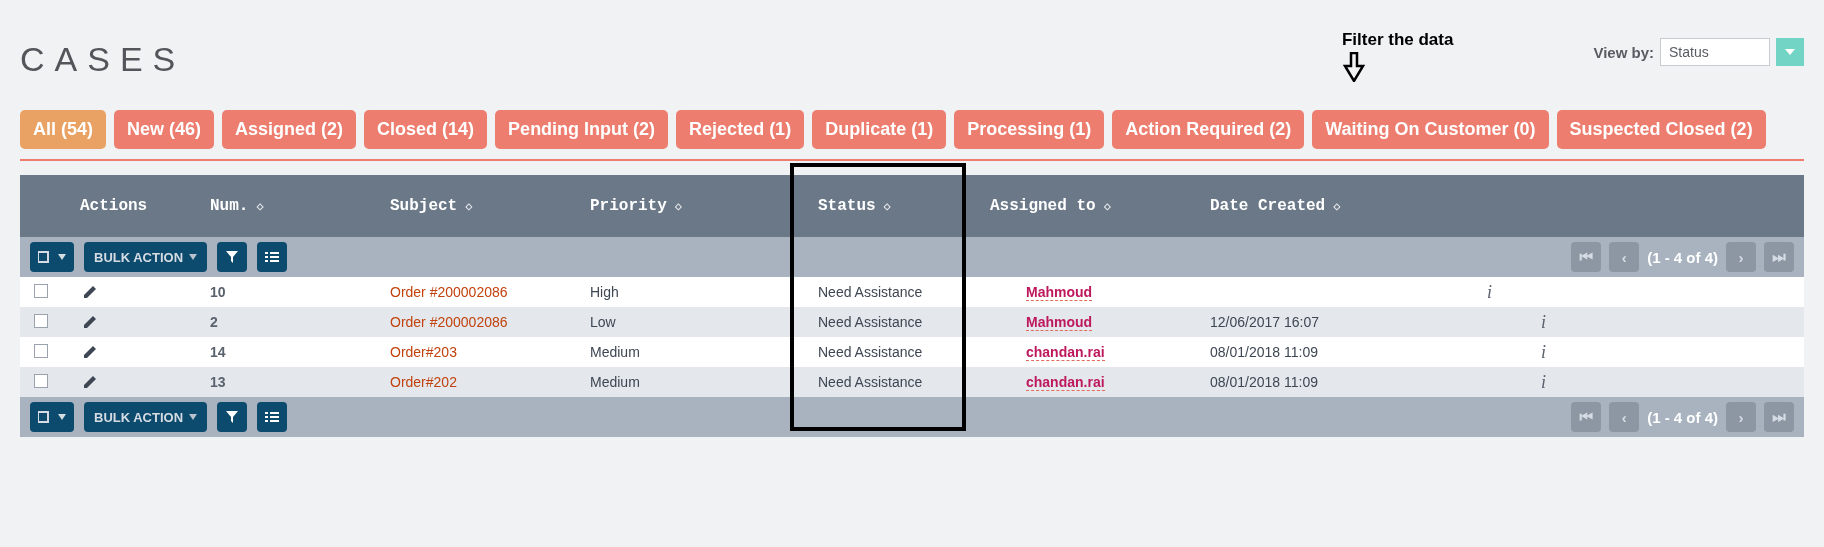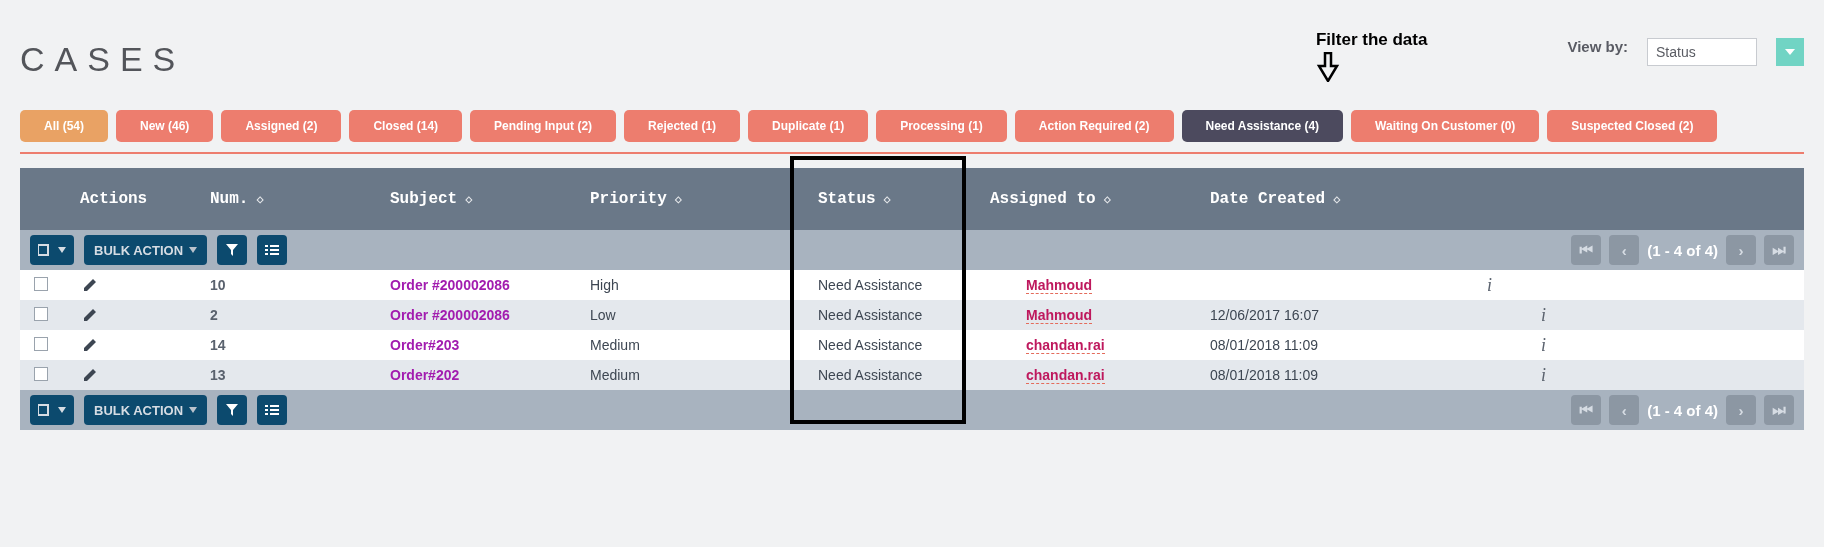--- a/index.html
+++ b/index.html
@@ -6,27 +6,27 @@
   body { font-family: "Segoe UI", Arial, sans-serif; background: #f1f2f3; width: 1824px; }
   .wrap { padding: 10px 20px 0 20px; }
 
   .head-row { display: flex; align-items: flex-start; }
   .title { font-size: 34px; letter-spacing: 10px; color: #53555a; font-weight: 300; padding-top: 30px; }
   .spacer { flex: 1; }
 
   .annotation { text-align: center; color: #000; font-weight: 700; font-size: 17px; margin-top: 20px; }
   .ann-arrow { width: 24px; height: 30px; margin: 2px auto 4px auto; }
 
-  .viewby { display: flex; align-items: flex-start; gap: 19px; padding-top: 28px; }
+  .viewby { display: flex; align-items: center; gap: 6px; padding-top: 28px; }
   .viewby-label { font-weight: 700; color: #595b63; font-size: 15px; }
   .viewby-sel { width: 110px; height: 28px; border: 1px solid #c8cbd0; background: #fff; display: flex; align-items: center; padding: 0 8px; color: #5a5c63; font-size: 14px; }
   .viewby-dd { width: 28px; height: 28px; background: #71d4c4; display: flex; align-items: center; justify-content: center; color: #fff; }
 
   .filters { display: flex; gap: 8px; flex-wrap: wrap; margin-top: 20px; padding-bottom: 10px; border-bottom: 2px solid #ed7d6e; }
-  .pill { background: #ed7d6e; color: #fff; border-radius: 5px; padding: 9px 24px; font-size: 12px; font-weight: 600; cursor: pointer; display: inline-block; }
+  .pill { background: #ed7d6e; color: #fff; border-radius: 5px; padding: 9px 13px; font-size: 18px; font-weight: 600; cursor: pointer; display: inline-block; }
   .pill.orange { background: #e9a264; }
   .pill.dark { background: #4c4a5e; }
 
   .grid { margin-top: 14px; }
   .gridhead { background: #6a7888; color: #ffffff; height: 62px; display: grid;
               grid-template-columns: 60px 130px 180px 200px 200px 200px 220px 300px 54px;
               align-items: center; font-weight: 700; font-size: 16px; font-family: Liberation Mono, monospace;}
   .gh { display: flex; align-items: center; gap: 8px; }
   .sort { font-size: 12px; opacity: .85; }
 
@@ -36,21 +36,21 @@
   .pag { margin-left: auto; display: flex; align-items: center; gap: 8px; color: #fff; font-weight: 700; font-size: 15px; }
   .pgbtn { background: #8c97a3; width: 30px; height: 30px; border-radius: 4px; display: flex; align-items: center; justify-content: center; color: #d6dce3; cursor: pointer; }
 
   .row { display: grid; grid-template-columns: 60px 130px 180px 200px 200px 200px 220px 300px 54px;
          align-items: center; height: 30px; font-size: 14px; color: #3d4652; }
   .row.even { background: #fff; }
   .row.odd { background: #e4e8ed; }
   .cb { width: 14px; height: 14px; border: 1px solid #9aa3ad; background: #fff; display: inline-block; margin-left: 14px; }
   .edit { width: 20px; display: flex; justify-content: center; color: #3d4652; }
   .num { font-weight: 700; color: #5a626e; }
-  .subj { color: #a21caf; font-weight: 700; }
+  .subj { color: #c2410c; font-weight: 400; }
   .assn { color: #be185d; font-weight: 700; border-bottom: 1px dashed #e46b5b; width: fit-content; margin-left: 36px; }
   .info { font-family: Georgia, serif; font-style: italic; font-size: 18px; color: #5a626e; text-align: right; padding-right: 18px; cursor:pointer;}
   .status-cell { padding-left: 28px; }
 
   .status-box { position: absolute; border: 4px solid #000; pointer-events: none; }
   .rel { position: relative; }
 </style>
 </head>
 <body>
 
@@ -80,21 +80,20 @@
   <div class="filters" id="filters">
       <div class="pill orange">All (54)</div>
       <div class="pill ">New (46)</div>
       <div class="pill ">Assigned (2)</div>
       <div class="pill ">Closed (14)</div>
       <div class="pill ">Pending Input (2)</div>
       <div class="pill ">Rejected (1)</div>
       <div class="pill ">Duplicate (1)</div>
       <div class="pill ">Processing (1)</div>
       <div class="pill ">Action Required (2)</div>
-      <div class="pill dark">Need Assistance (4)</div>
       <div class="pill ">Waiting On Customer (0)</div>
       <div class="pill ">Suspected Closed (2)</div>
     </div>
 
   <div class="grid rel">
     <div class="gridhead">
       <div></div>
       <div class="gh">
           <span>Actions</span>
         </div>

